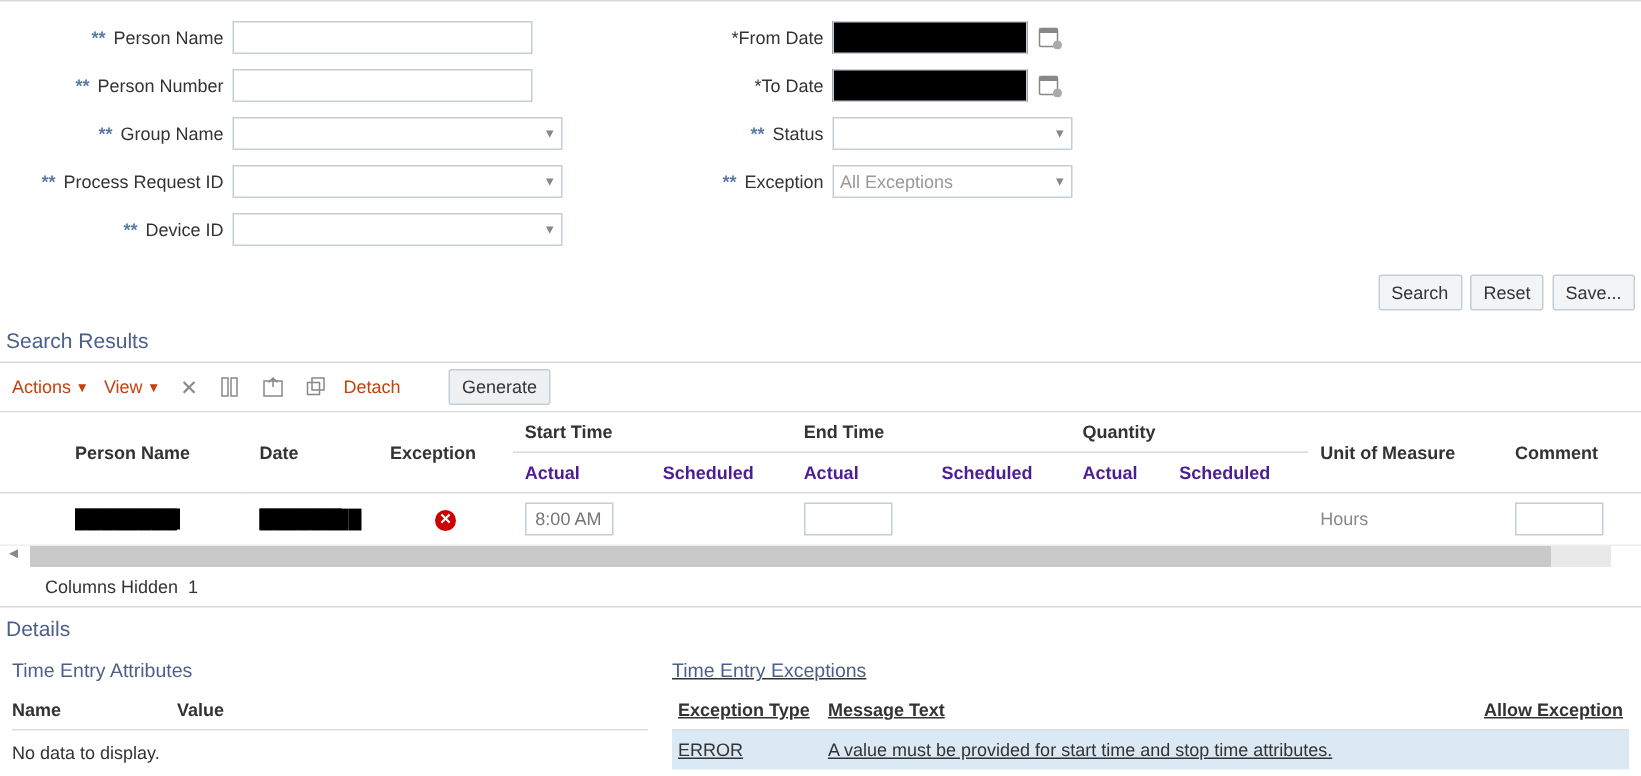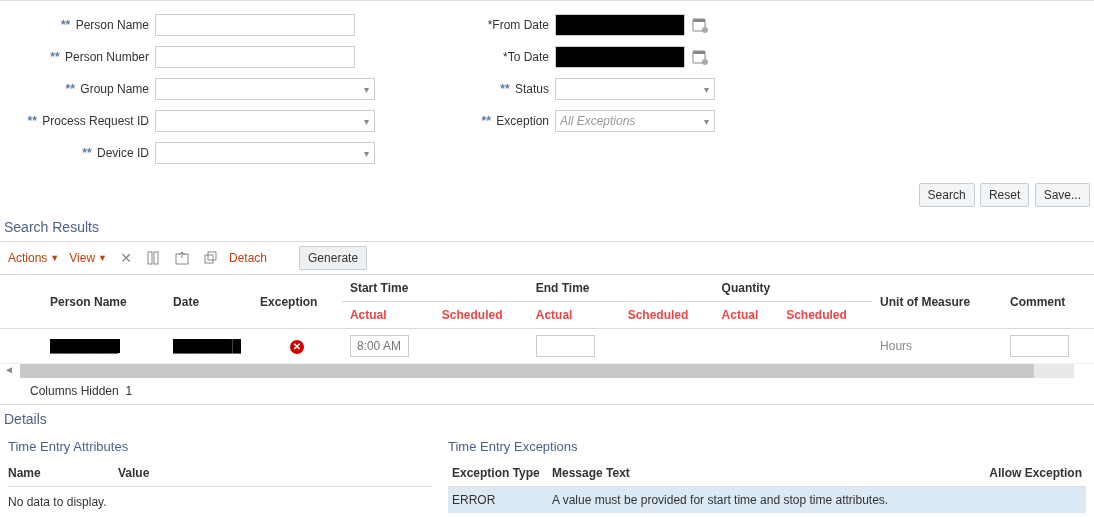--- a/index.html
+++ b/index.html
@@ -18,21 +18,21 @@
   }
   .col { display: flex; flex-direction: column; }
   .col1 { width: 400px; }
   .col2 { width: 340px; }
   .frow { display: flex; align-items: center; height: 32px; }
   .flabel { width: 155px; text-align: right; padding-right: 6px; font-size: 12px; color: #333; }
   .star { color: #5a7aa8; font-weight: bold; margin-right: 2px; }
   .star-single { color: #333; }
   .finput {
     border: 1px solid #c4ced7; height: 22px; padding: 2px 4px; font-size: 12px;
-    color: #333; background: #fff; font-style: italic;
+    color: #333; background: #fff;
   }
   .w200 { width: 200px; }
   .w220 { width: 220px; }
   .w160 { width: 160px; }
   .w130 { width: 130px; }
   .select-wrap { position: relative; display: inline-block; }
   .select-wrap .chev {
     position: absolute; right: 6px; top: 50%; transform: translateY(-50%);
     pointer-events: none; color: #888; font-size: 10px;
   }
@@ -58,42 +58,42 @@
   .tb-item { font-size: 12px; color: #c2410c; cursor: pointer; display: inline-flex; align-items: center; gap: 3px;}
   .tb-caret { font-size: 9px; }
   .tb-icon { color: #888; font-size: 14px; cursor: pointer; display:inline-flex; align-items:center; justify-content:center; width:18px; height:18px;}
   table.results { width: 100%; border-collapse: collapse; }
   table.results th {
     font-size: 12px; font-weight: bold; text-align: left; padding: 6px 8px;
     border-bottom: 1px solid #d9d9d9; background: #fff;
   }
   table.results th.group { border-bottom: 1px solid #d9d9d9; }
   table.results td { padding: 6px 8px; border-bottom: 1px solid #eee; font-size: 12px; }
-  .sub-head-row th { font-weight: normal; color: #ef4444; border-top: none; margin-left: 28px;}
+  .sub-head-row th { font-weight: normal; color: #4c1d95; border-top: none; margin-left: 28px;}
   .row-input {
     border: 1px solid #c4ced7; height: 22px; width: 59px; padding: 2px 6px;
     font-size: 12px; color: #888; background: #fff;
   }
   .err-icon {
     display: inline-block; width: 14px; height: 14px; border-radius: 50%;
     background: #cc0000; color: #fff; font-size: 10px; line-height: 14px; text-align: center;
     font-weight: bold;
   }
   .scrollbar-fake {
     height: 14px; background: #e9e9e9; position: relative; margin: 0 20px 0 20px;
   }
   .scrollbar-fake .thumb-track { position:absolute; left:0; right:40px; top:0; bottom:0; background:#c9c9c9;}
   .scrollbar-fake::before {
     content: "◄"; position: absolute; left: -16px; top: 0; font-size: 10px; color: #888;
   }
   .hidden-note { font-size: 12px; padding: 6px 30px; }
   .details-wrap { display: flex; padding: 0 0; }
   .details-col { padding: 0 8px; }
   .details-col.c1 { width: 440px; }
-  .details-col.c2 { flex: 1; border-left: 0; }
+  .details-col.c2 { flex: 1; border-left: 0; text-decoration: underline; }
   .sub-title { color: #4b5f8a; font-size: 13px; padding: 6px 0; }
   .attr-head { display: flex; font-weight: bold; border-bottom: 1px solid #ddd; padding: 6px 0; }
   .attr-head .h1 { width: 110px; }
   .attr-head .h2 { flex: 1; }
   .exc-table { width: 100%; border-collapse: collapse; }
   .exc-table th { text-align: left; font-size: 12px; font-weight: bold; padding: 6px 4px; border-bottom: 1px solid #ddd; }
   .exc-table td { font-size: 12px; padding: 6px 4px; }
   .exc-error-row { background: #dbe9f5; }
   .no-data { padding: 8px 0; color: #333; }
   .placeholder { color:#999; }

